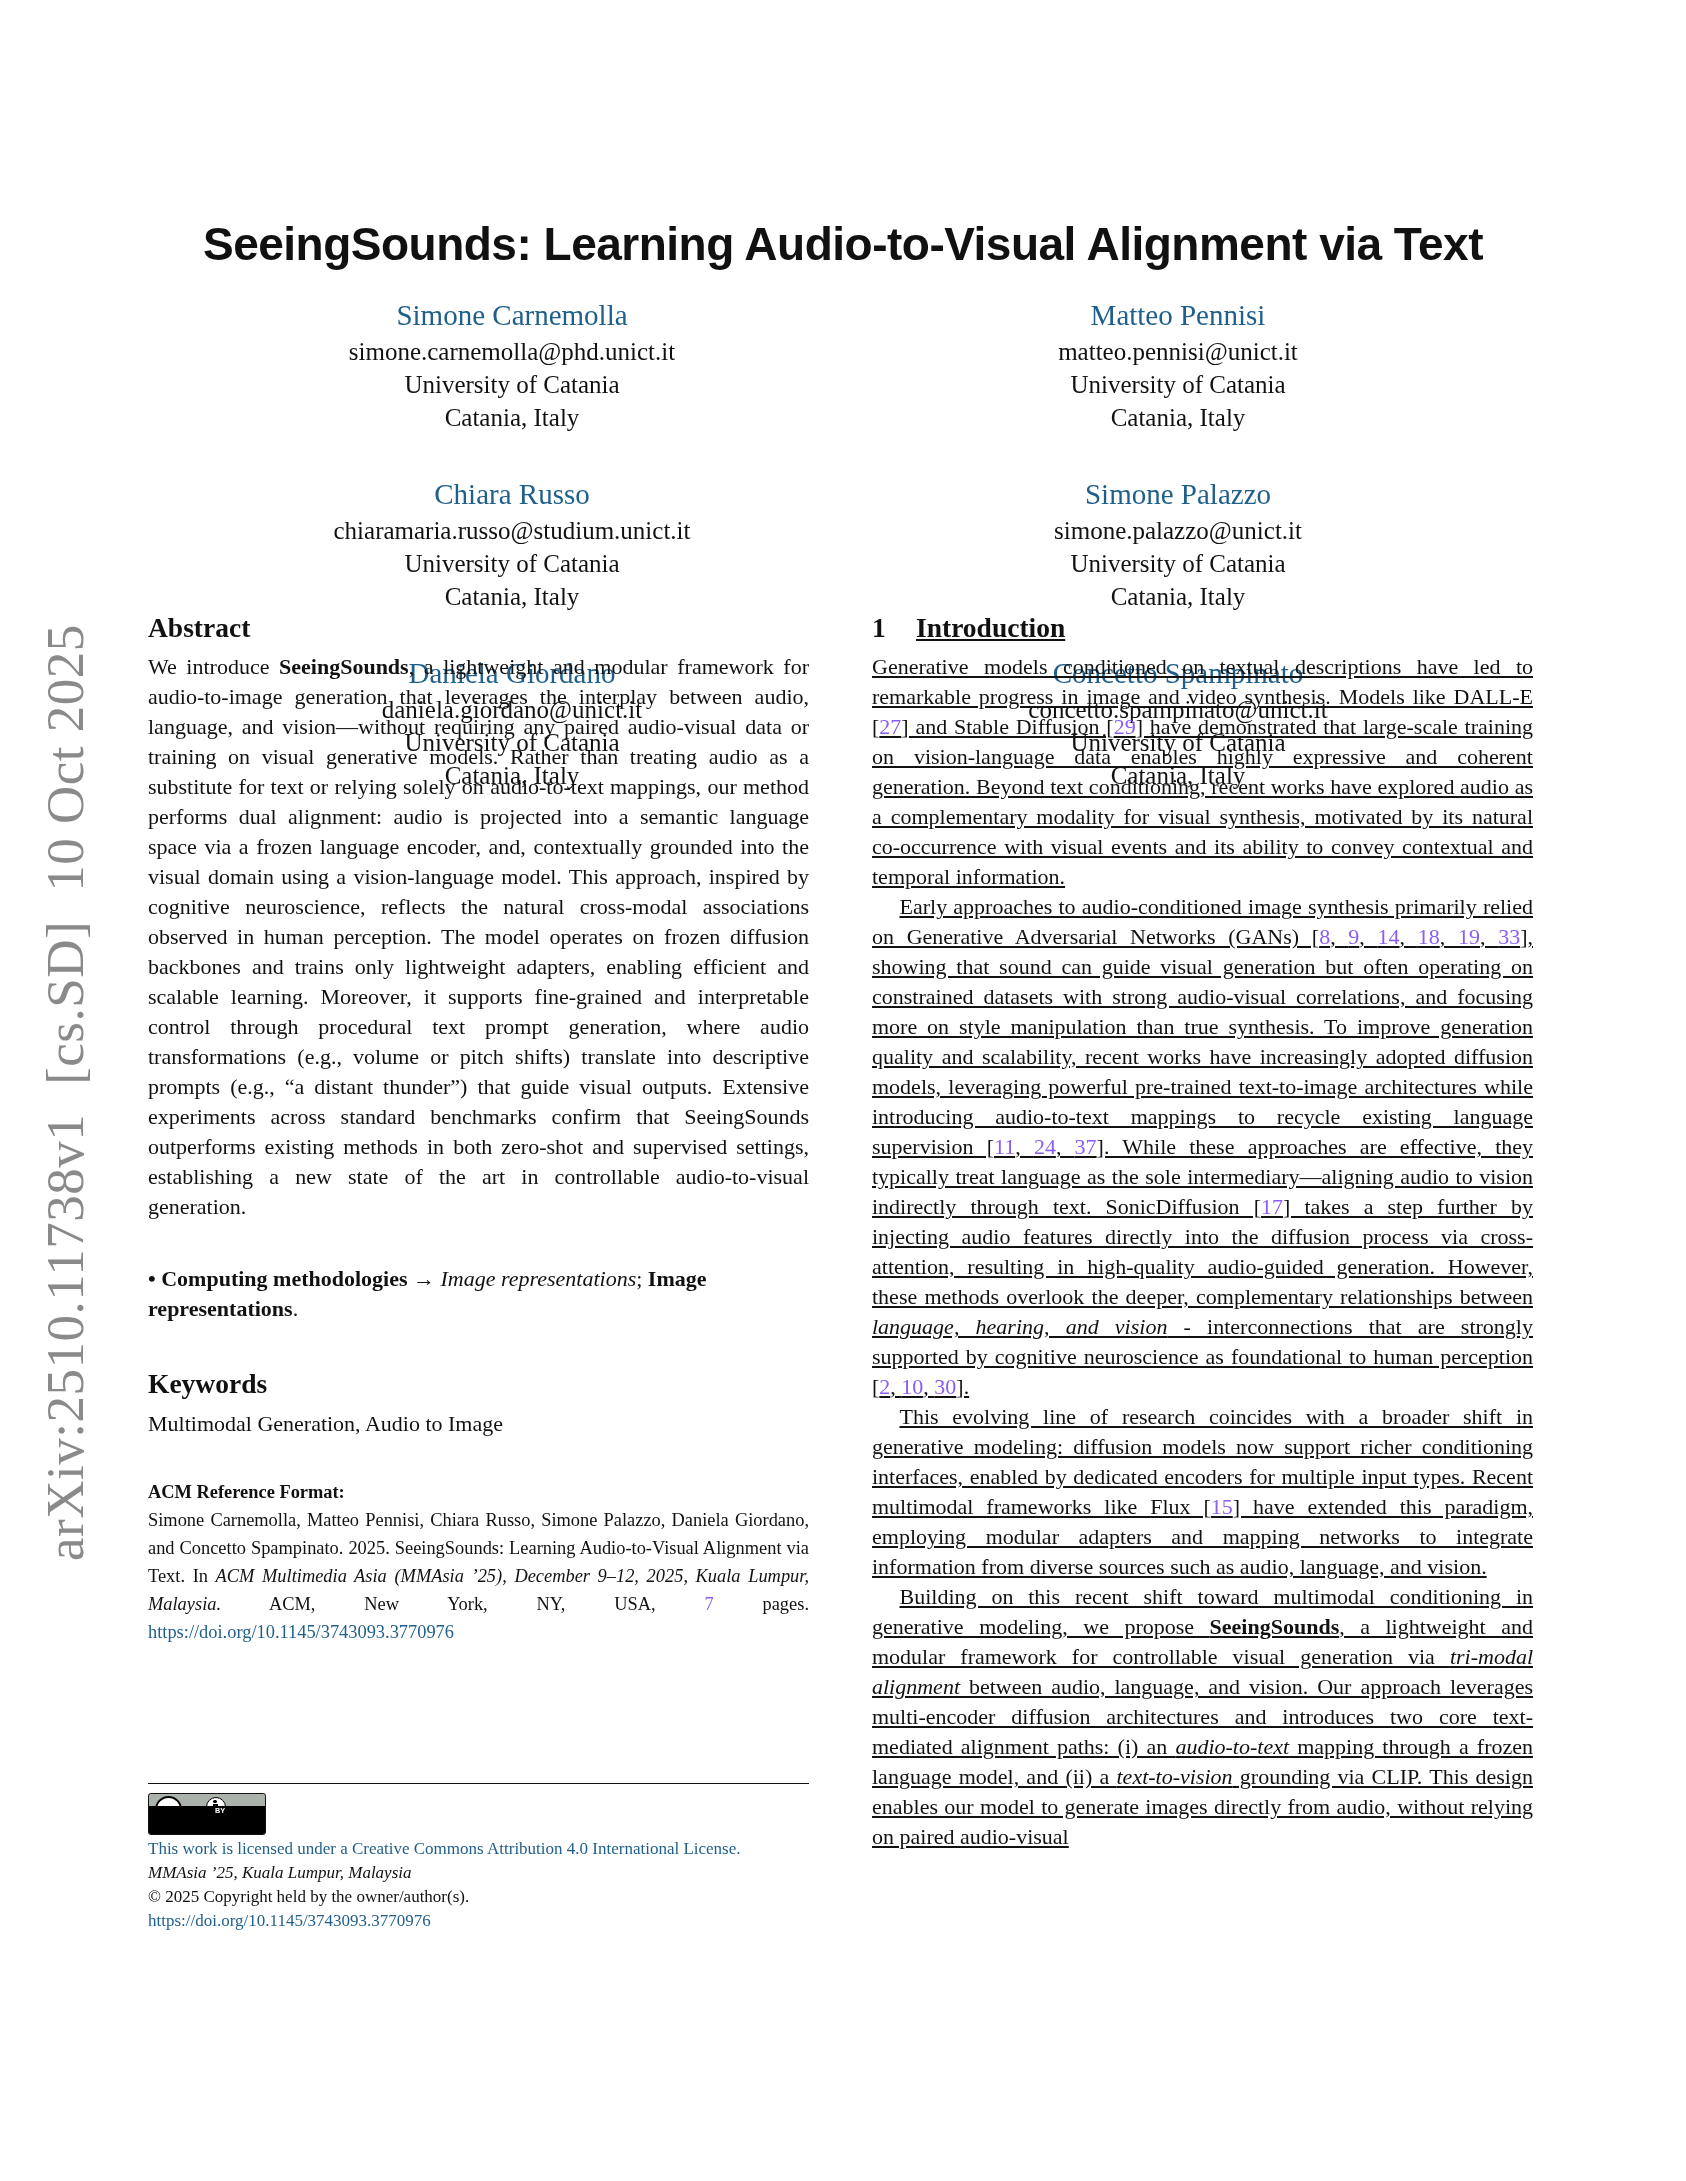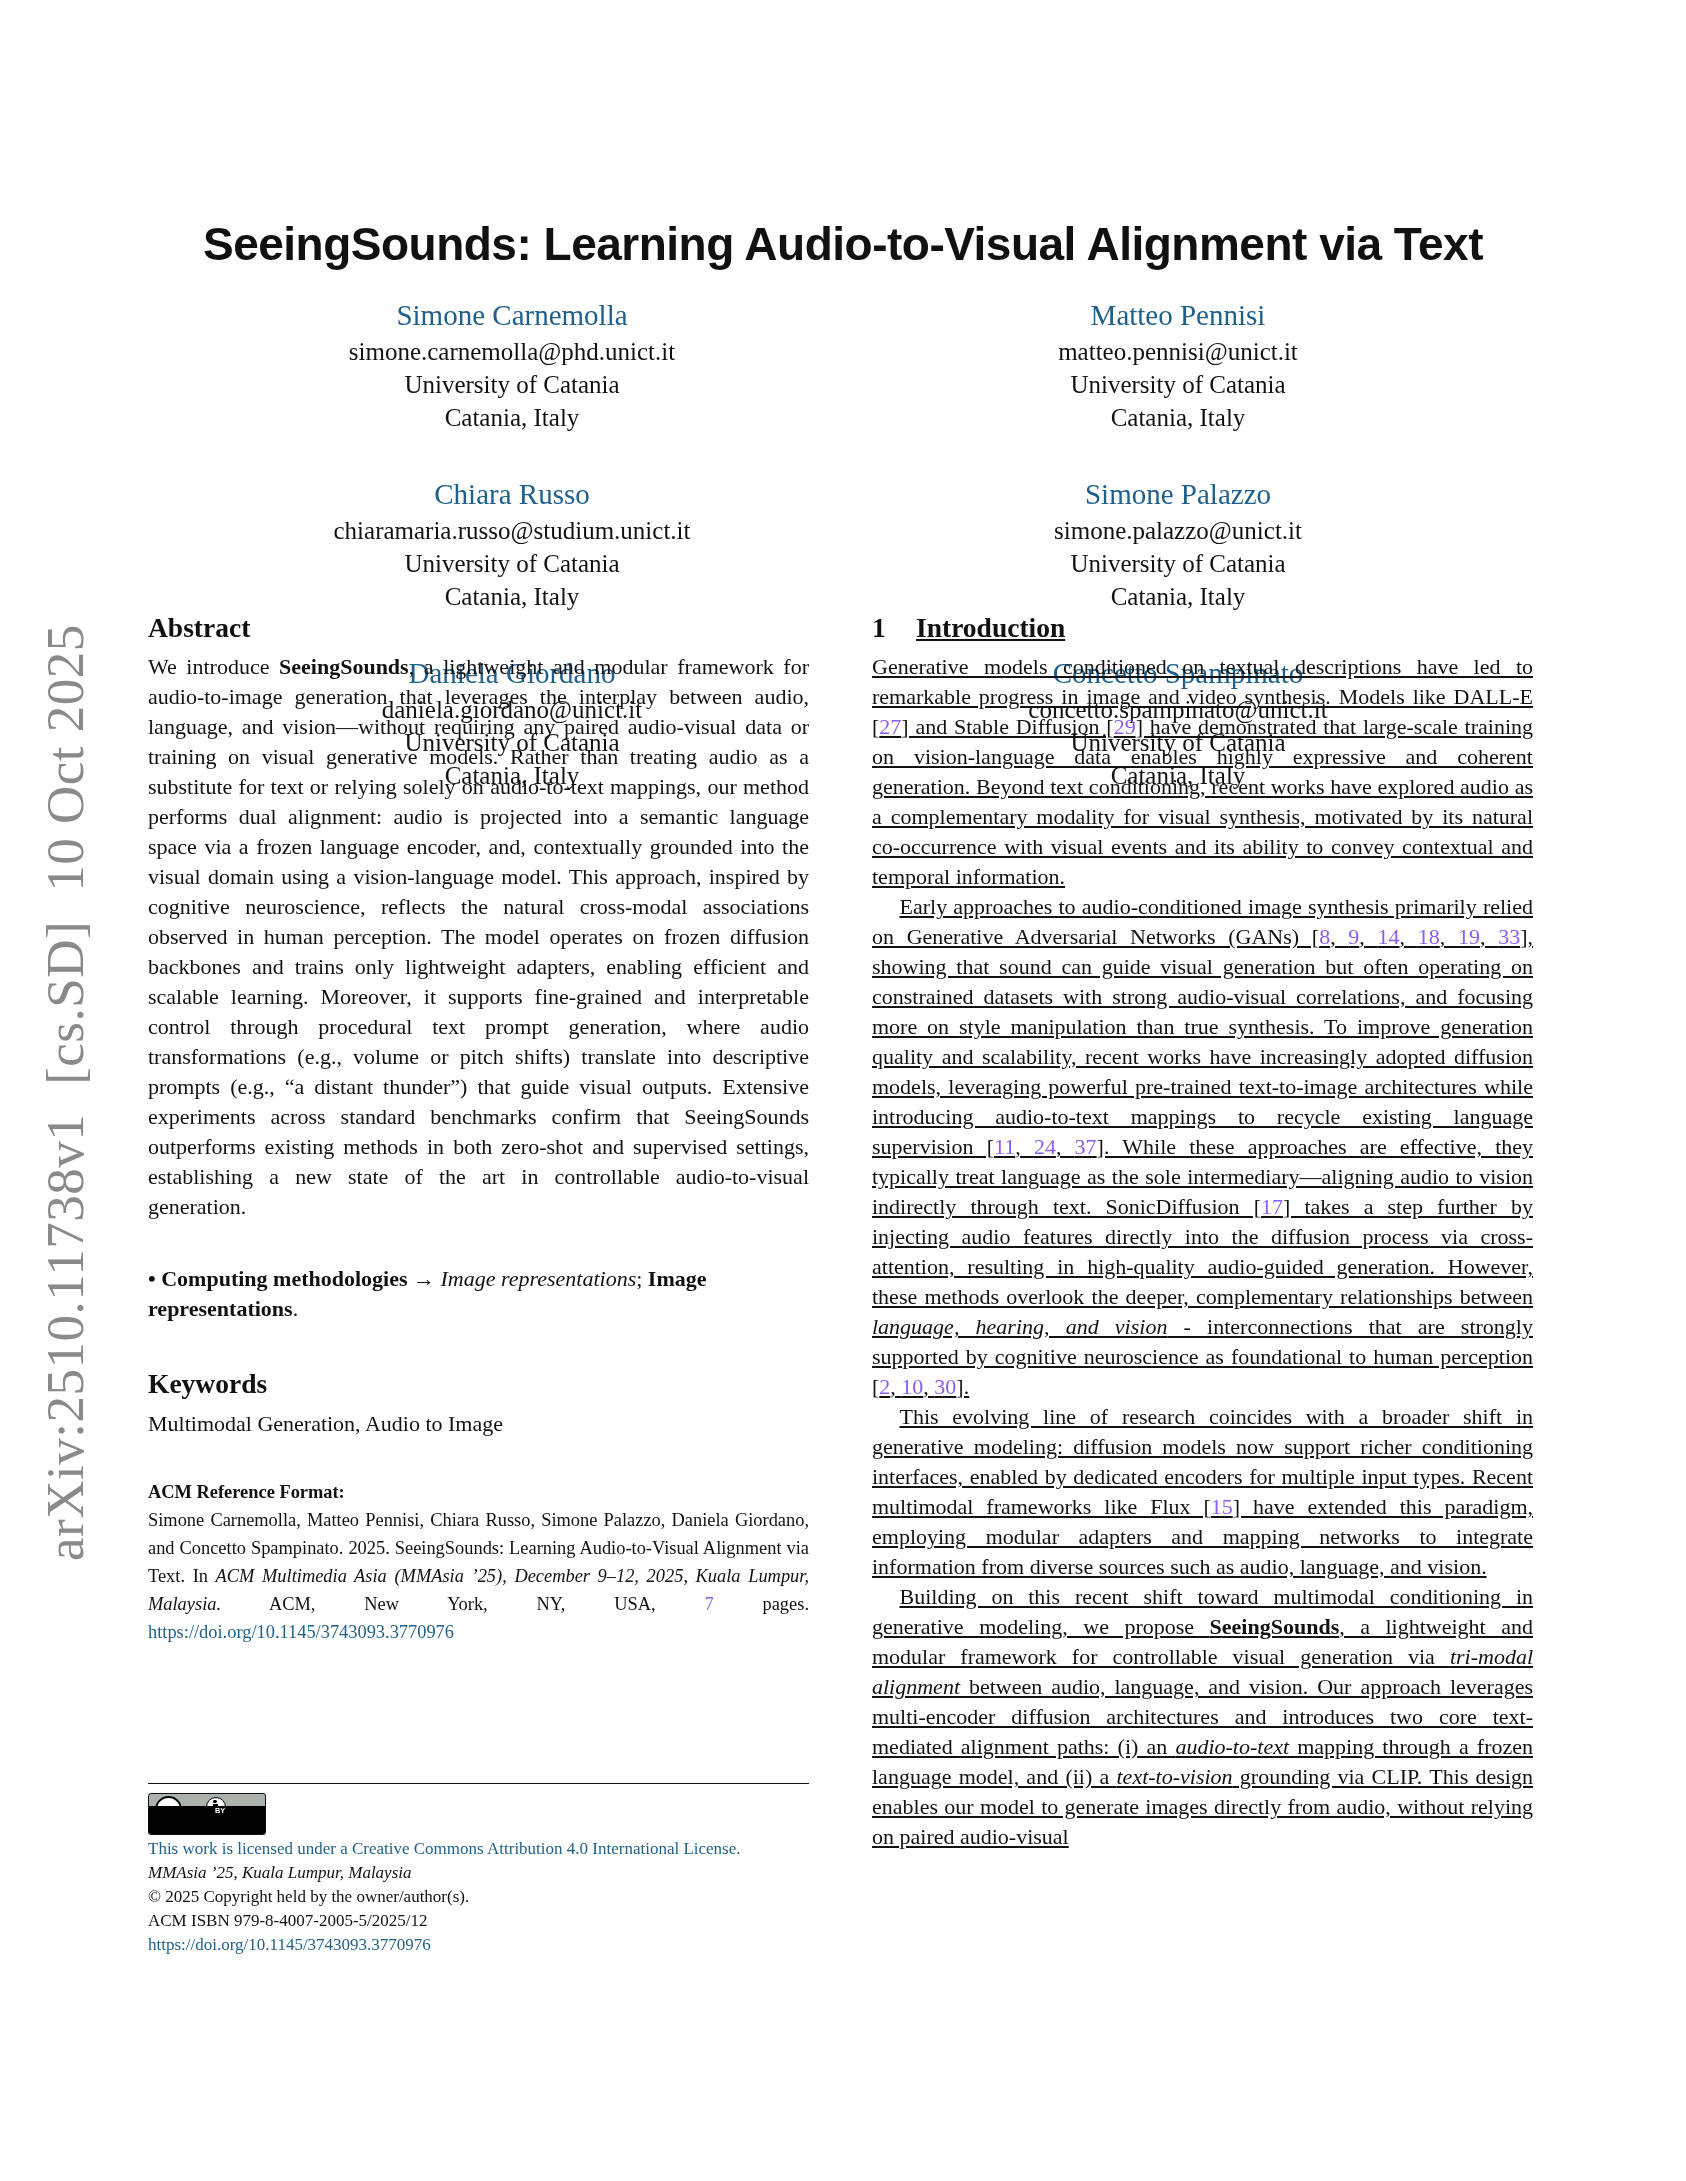--- a/index.html
+++ b/index.html
@@ -130,21 +130,20 @@
 <div class="footer-rule"></div>
 <div class="cc-badge">
   <div class="cc-circle">cc</div>
   <div class="by-circle"></div>
   <div class="bar"><span>BY</span></div>
 </div>
 <div class="license-block">
   <div class="link">This work is licensed under a Creative Commons Attribution 4.0 International License.</div>
   <div class="it">MMAsia ’25, Kuala Lumpur, Malaysia</div>
   <div>© 2025 Copyright held by the owner/author(s).</div>
-  <div>ACM ISBN 979-8-4007-2005-5/2025/12</div>
   <div class="link">https://doi.org/10.1145/3743093.3770976</div>
 </div>
 
 <div class="col-right">
   <h2 class="sec"><span class="num">1</span><span>Introduction</span></h2>
 
   <p class="body"><span>Generative models conditioned on textual descriptions have led to remarkable progress in image and video synthesis. Models like DALL-E [</span><span class="cite">27</span><span>] and Stable Diffusion [</span><span class="cite">29</span><span>] have demonstrated that large-scale training on vision-language data enables highly expressive and coherent generation. Beyond text conditioning, recent works have explored audio as a complementary modality for visual synthesis, motivated by its natural co-occurrence with visual events and its ability to convey contextual and temporal information.</span></p>
 
   <p class="body indent"><span>Early approaches to audio-conditioned image synthesis primarily relied on Generative Adversarial Networks (GANs) [</span><span class="cite">8</span>, <span class="cite">9</span>, <span class="cite">14</span>, <span class="cite">18</span>, <span class="cite">19</span>, <span class="cite">33</span><span>], showing that sound can guide visual generation but often operating on constrained datasets with strong audio-visual correlations, and focusing more on style manipulation than true synthesis. To improve generation quality and scalability, recent works have increasingly adopted diffusion models, leveraging powerful pre-trained text-to-image architectures while introducing audio-to-text mappings to recycle existing language supervision [</span><span class="cite">11</span>, <span class="cite">24</span>, <span class="cite">37</span><span>]. While these approaches are effective, they typically treat language as the sole intermediary—aligning audio to vision indirectly through text. SonicDiffusion [</span><span class="cite">17</span><span>] takes a step further by injecting audio features directly into the diffusion process via cross-attention, resulting in high-quality audio-guided generation. However, these methods overlook the deeper, complementary relationships between </span><span class="it">language, hearing, and vision</span><span> - interconnections that are strongly supported by cognitive neuroscience as foundational to human perception [</span><span class="cite">2</span>, <span class="cite">10</span>, <span class="cite">30</span><span>].</span></p>
 

